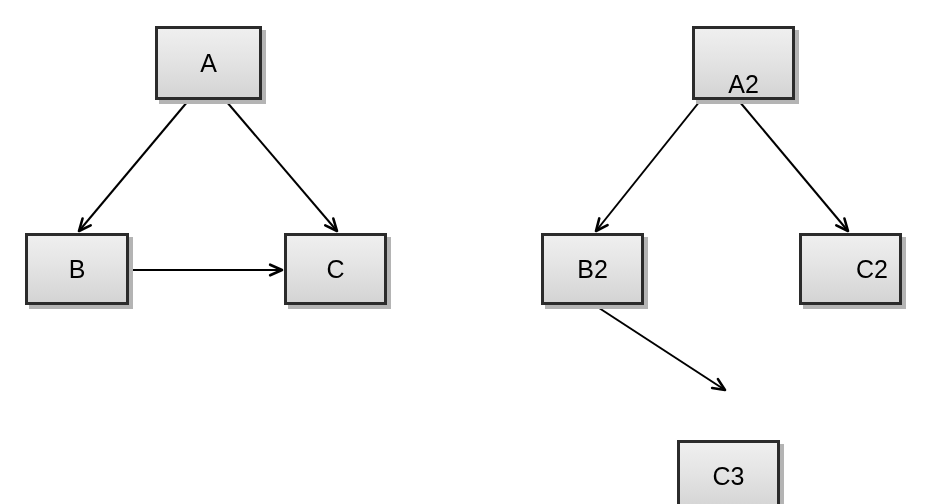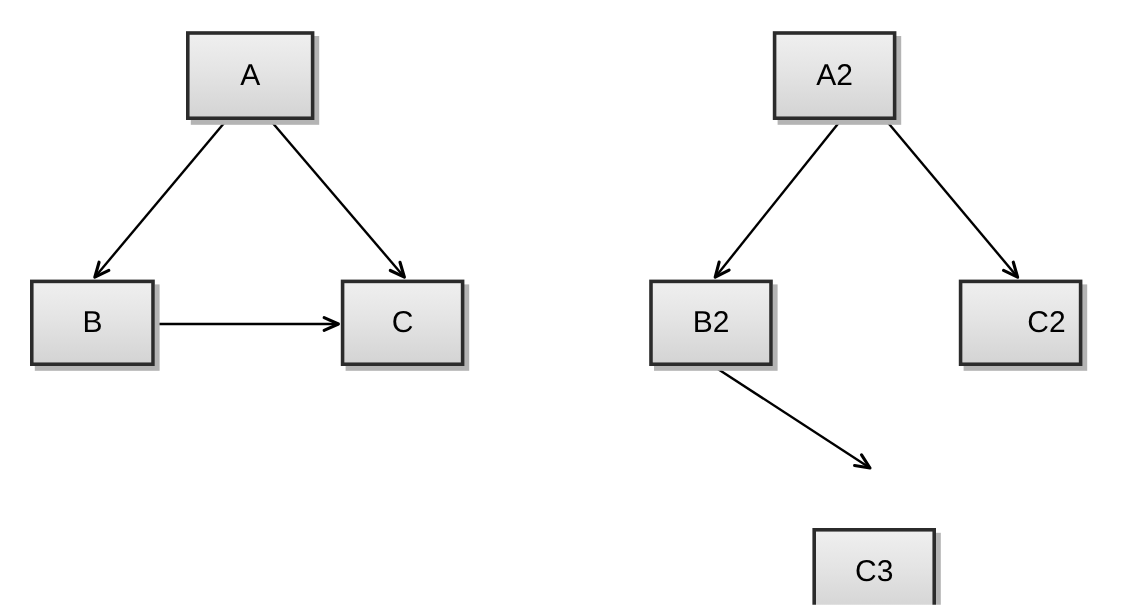--- a/index.html
+++ b/index.html
@@ -81,21 +81,21 @@
   <div class="node" style="left: 155px; top: 26px; width: 107px; height: 74px;">
     <span class="node-label">A</span>
   </div>
   <div class="node" style="left: 25px; top: 233px; width: 104px; height: 72px;">
     <span class="node-label">B</span>
   </div>
   <div class="node" style="left: 284px; top: 233px; width: 103px; height: 72px;">
     <span class="node-label">C</span>
   </div>
 
-  <div class="node" style="left: 644px; top: 26px; width: 103px; height: 74px;">
+  <div class="node" style="left: 692px; top: 26px; width: 103px; height: 74px; align-items: flex-end;">
     <span class="node-label">A2</span>
   </div>
   <div class="node" style="left: 541px; top: 233px; width: 103px; height: 72px; text-align: right;">
     <span class="node-label">B2</span>
   </div>
   <div class="node" style="left: 799px; top: 233px; width: 103px; height: 72px; padding-left: 43px;">
     <span class="node-label">C2</span>
   </div>
   <div class="node" style="left: 677px; top: 392px; width: 103px; height: 72px; margin-top: 48px;">
     <span class="node-label">C3</span>

